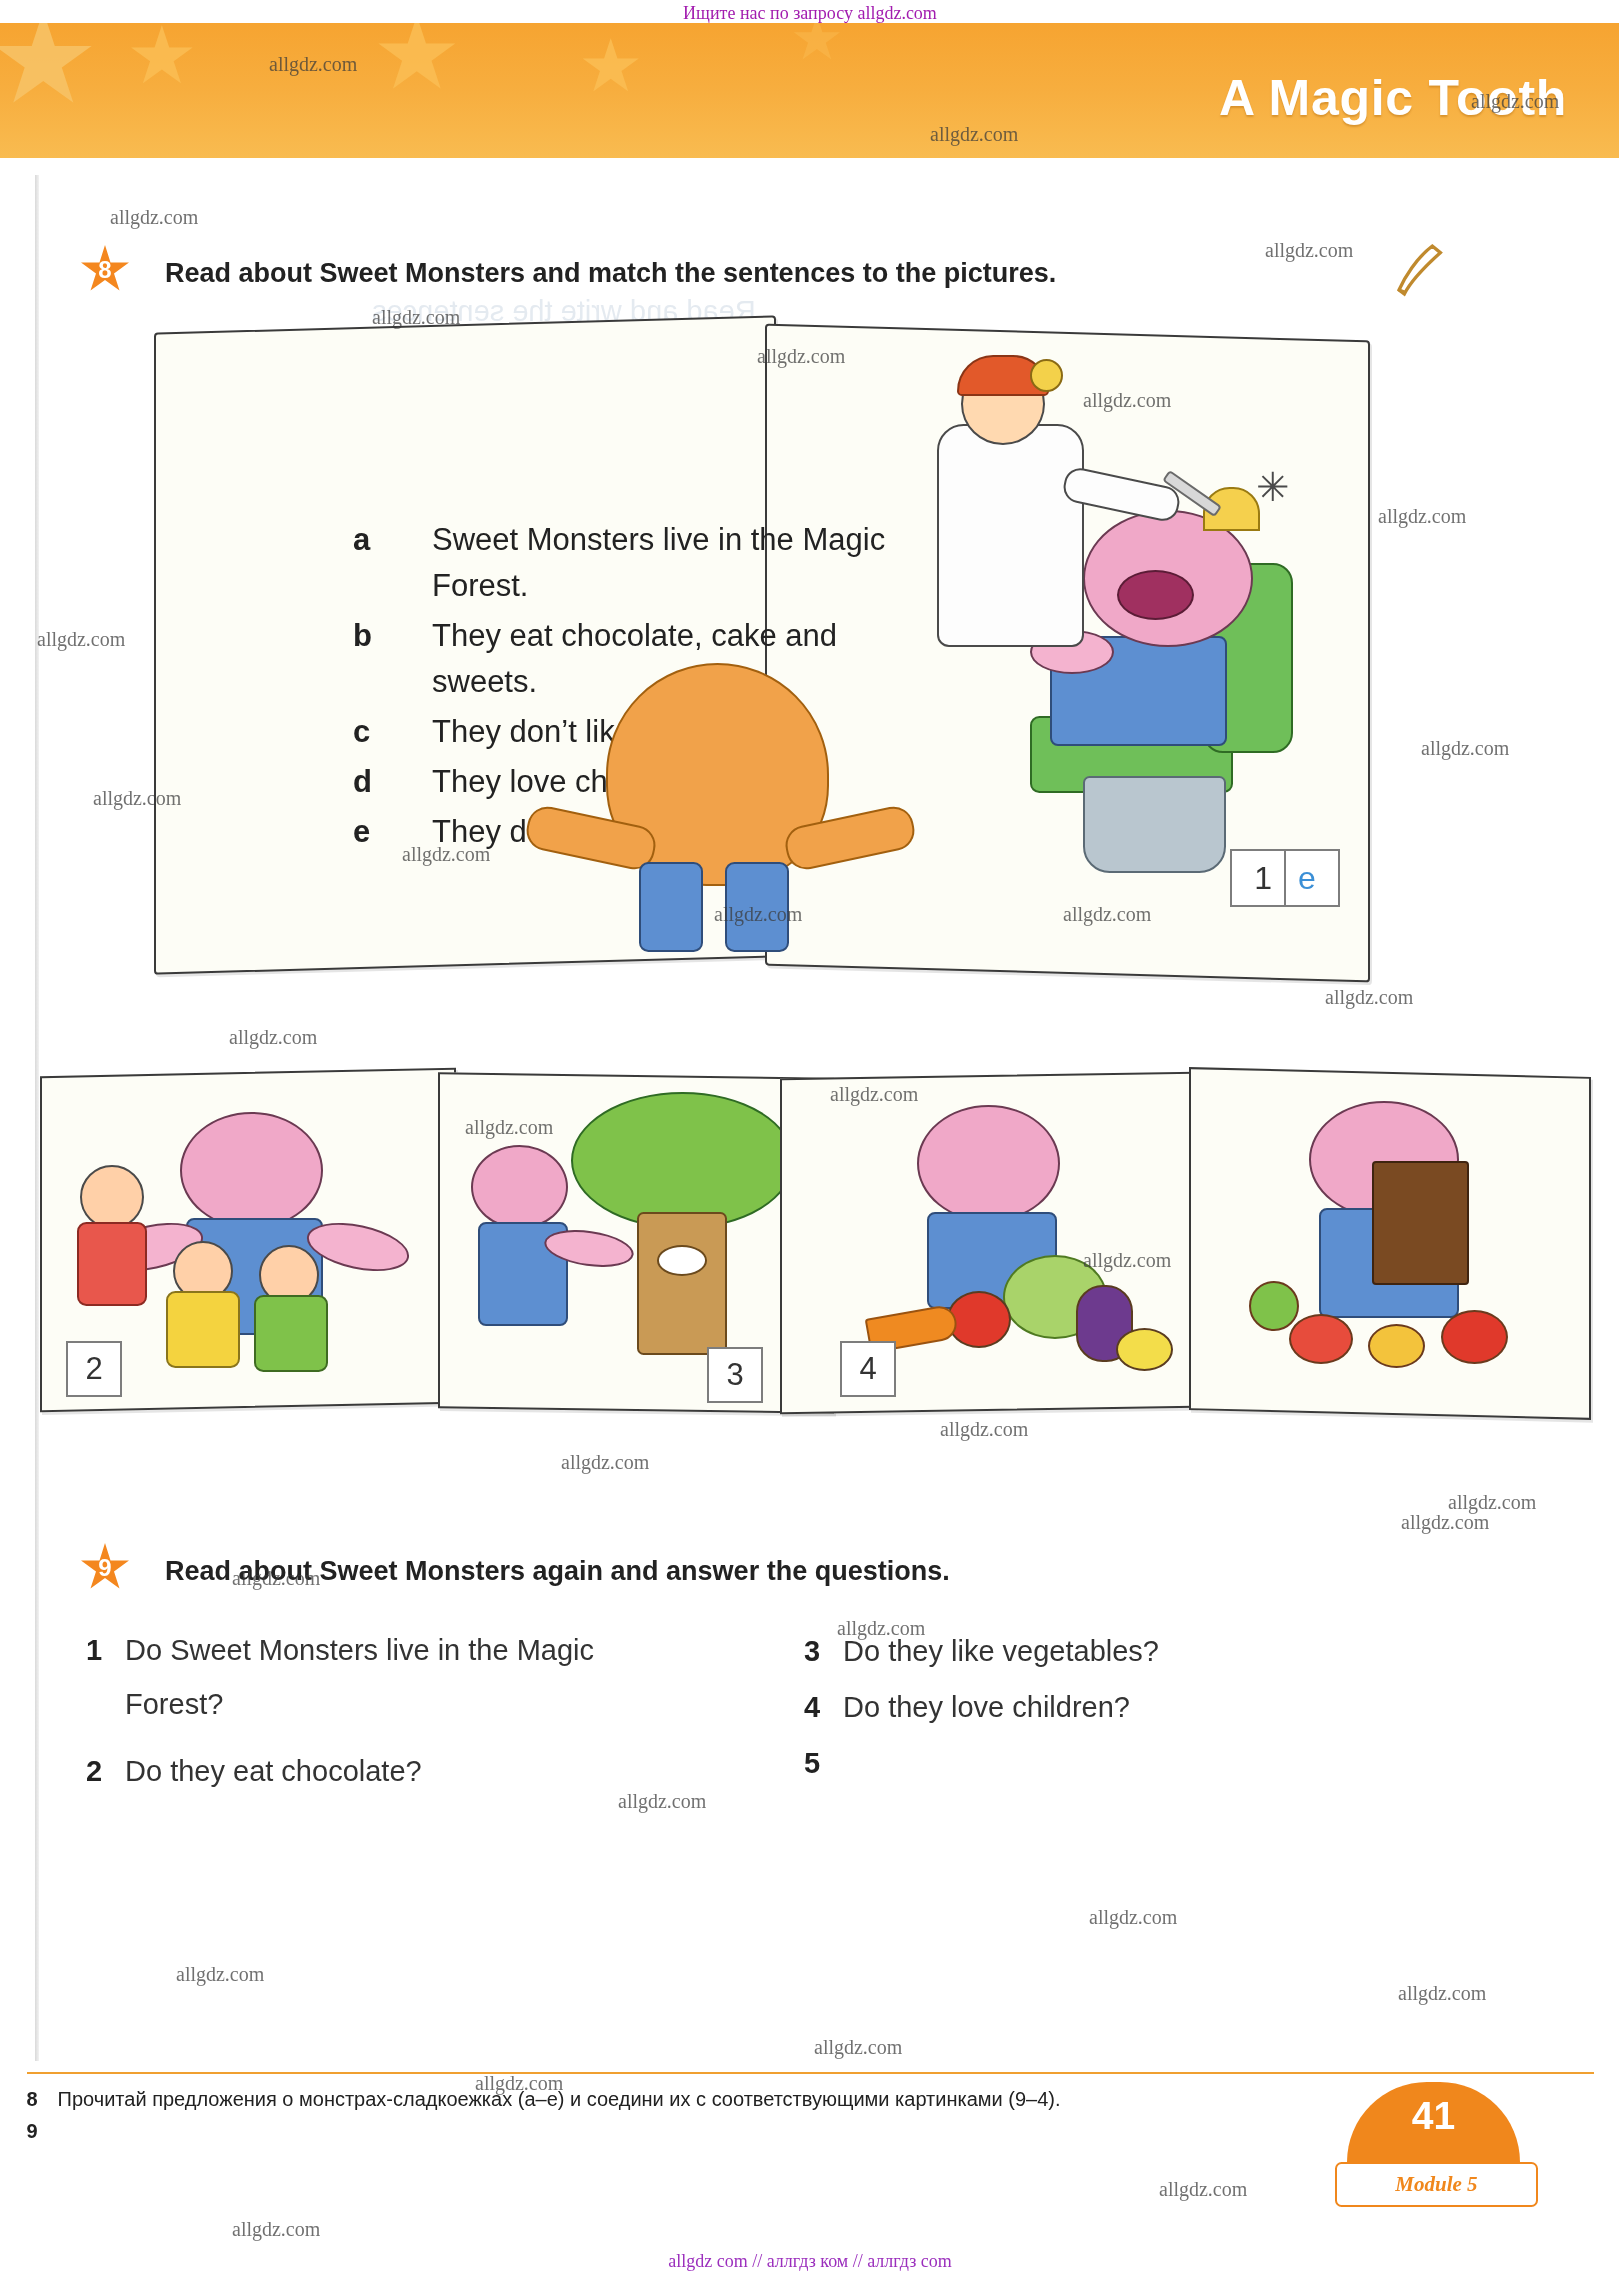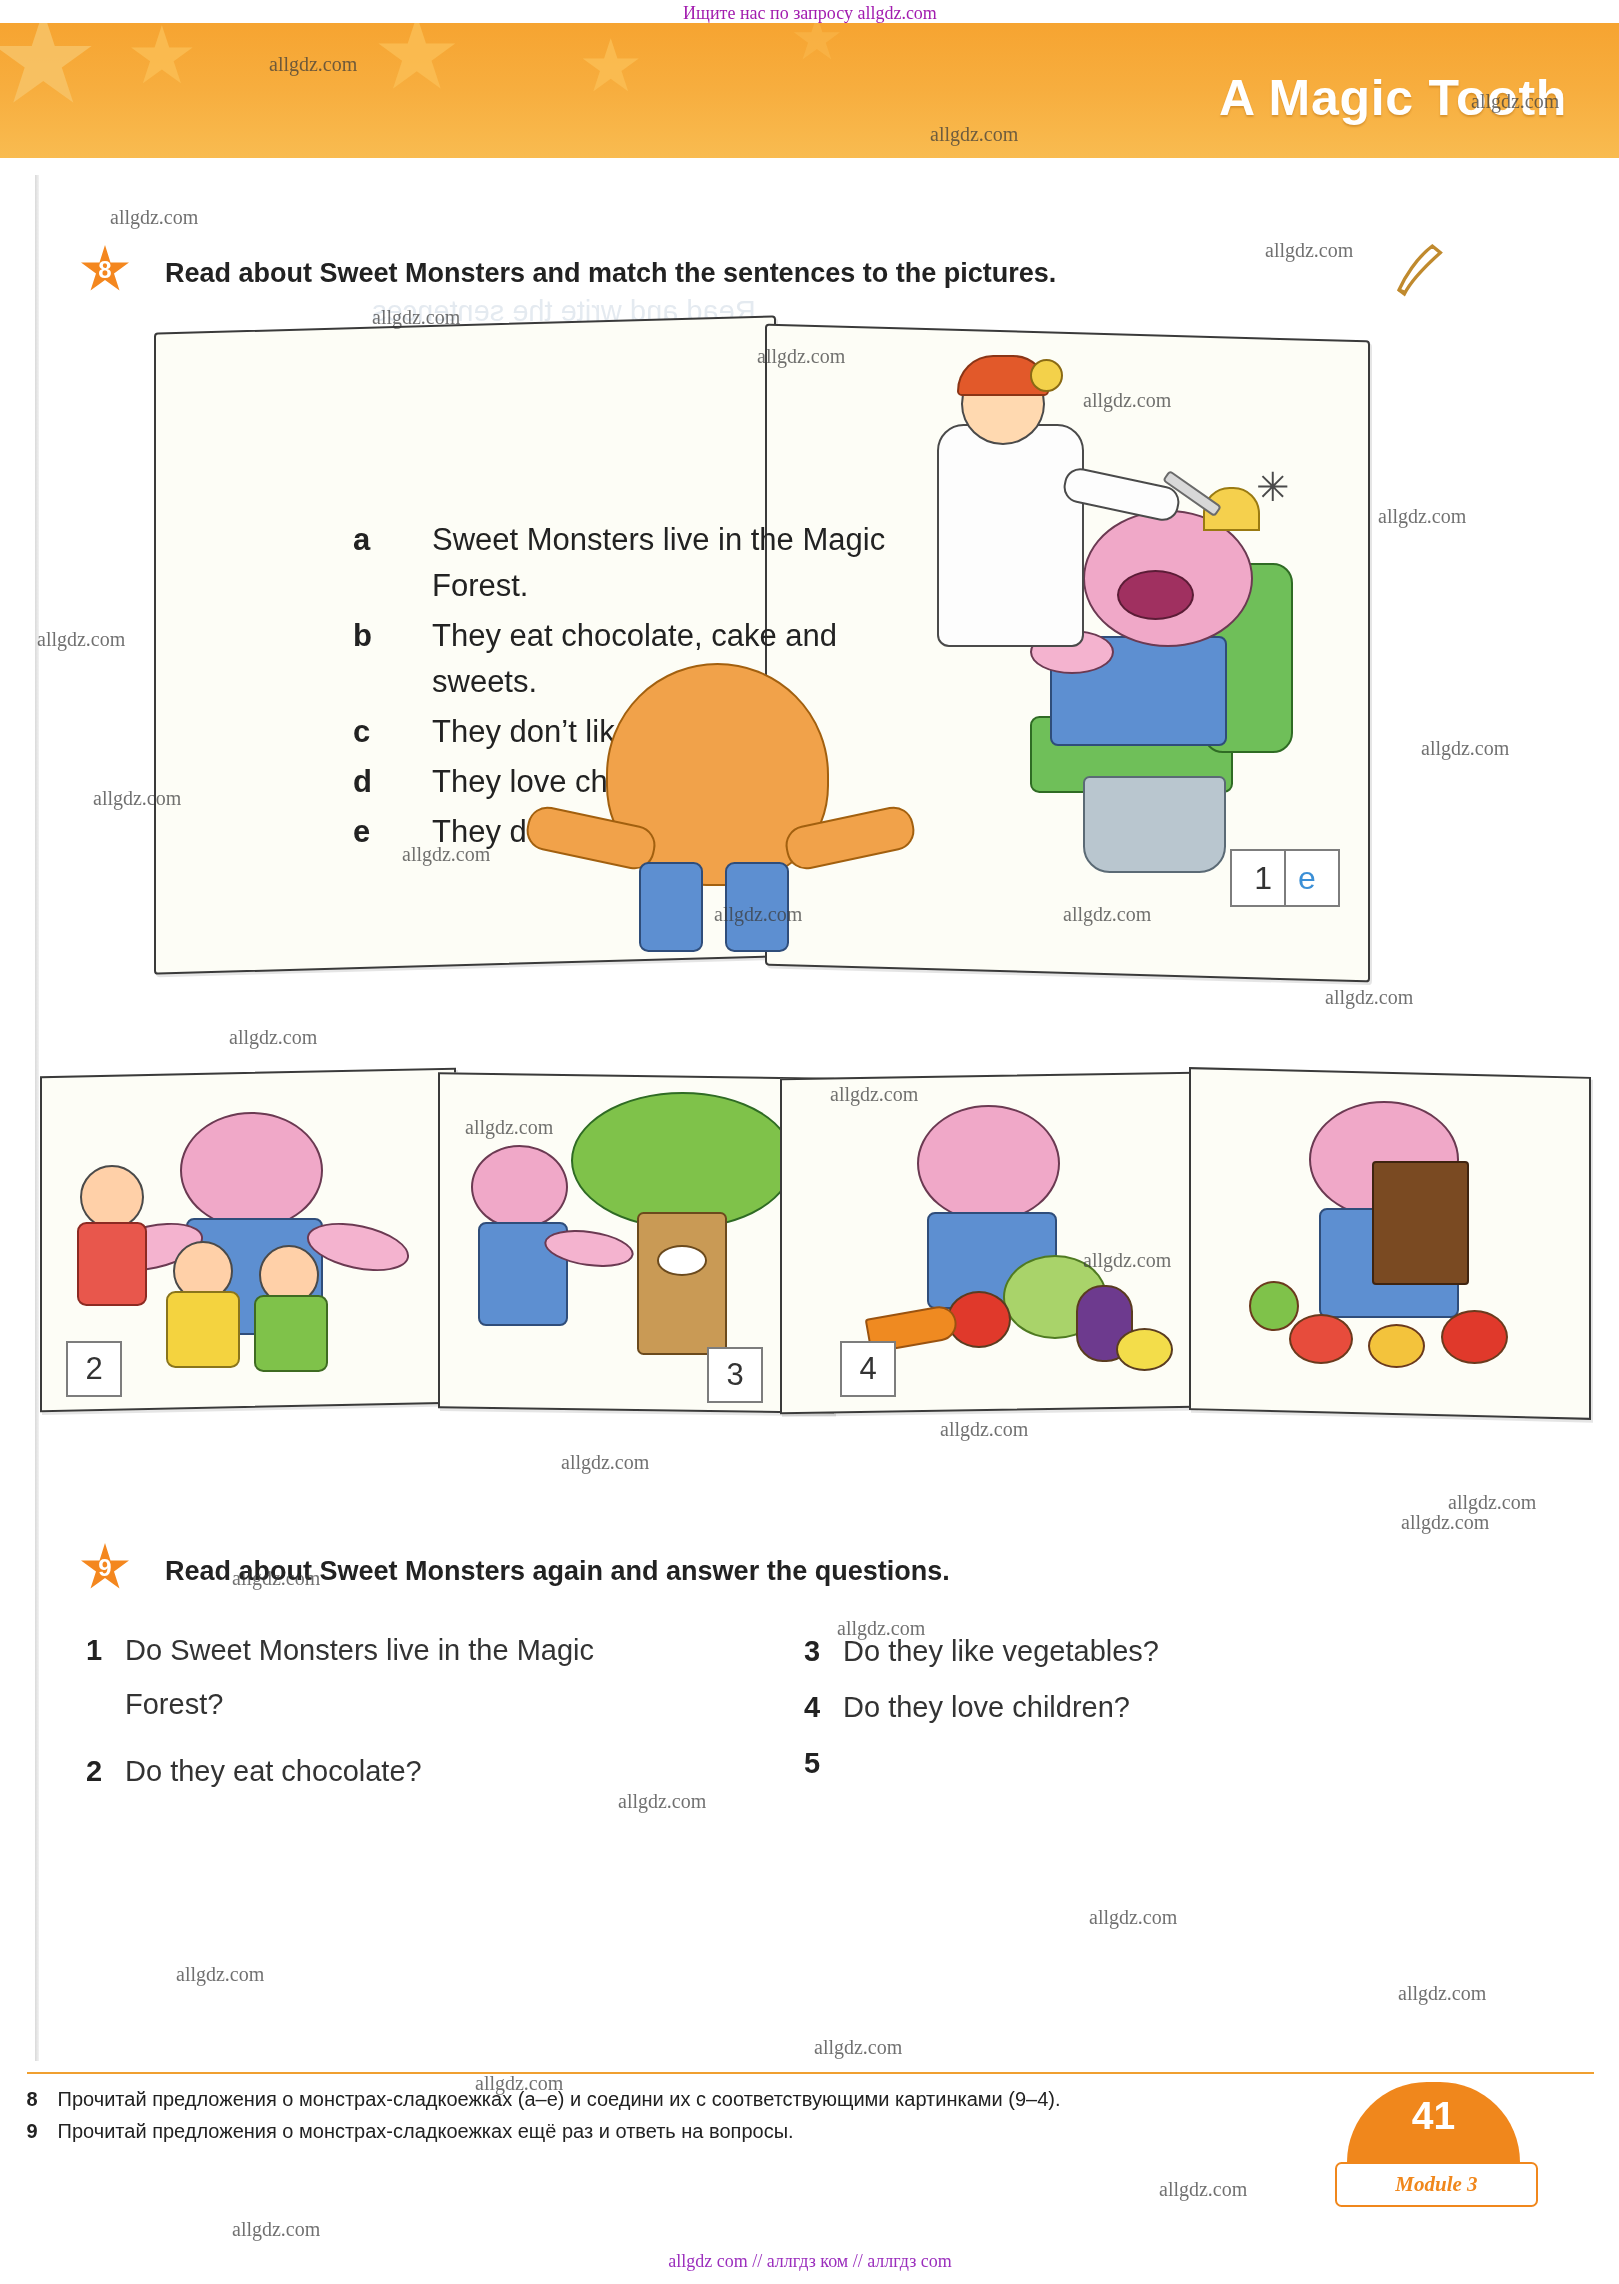--- a/index.html
+++ b/index.html
@@ -347,29 +347,28 @@
 </div>
 
 <div id="footRule"></div>
 <div id="footer">
   <div class="frow">
     <div class="fnum">8</div>
     <div style="width:1129px;">Прочитай предложения о монстрах-сладкоежках (a–e) и соедини их с соответствующими картинками (9–4).</div>
   </div>
   <div class="frow">
     <div class="fnum">9</div>
-    <div style="width:1129px;">Прочитай предложения о монстрах-сладкоежках ещё раз и ответь на вопросы.</div>
   </div>
 </div>
 
 <div id="pagenum">
   <div class="dome"></div>
   <div class="num">41</div>
   <div class="modwrap">
-    <span class="mod">Module 3</span>
+    <span class="mod">Module 5</span>
   </div>
 </div>
 
 <div id="bottomline">allgdz com  //  аллгдз ком  //  аллгдз com</div>
 
 <div id="wmlayer">
     <div class="wm" style="left: 269px; top: 53px;">allgdz.com</div>
     <div class="wm" style="left: 930px; top: 123px;">allgdz.com</div>
     <div class="wm" style="left: 1471px; top: 90px;">allgdz.com</div>
     <div class="wm" style="left: 110px; top: 206px;">allgdz.com</div>

